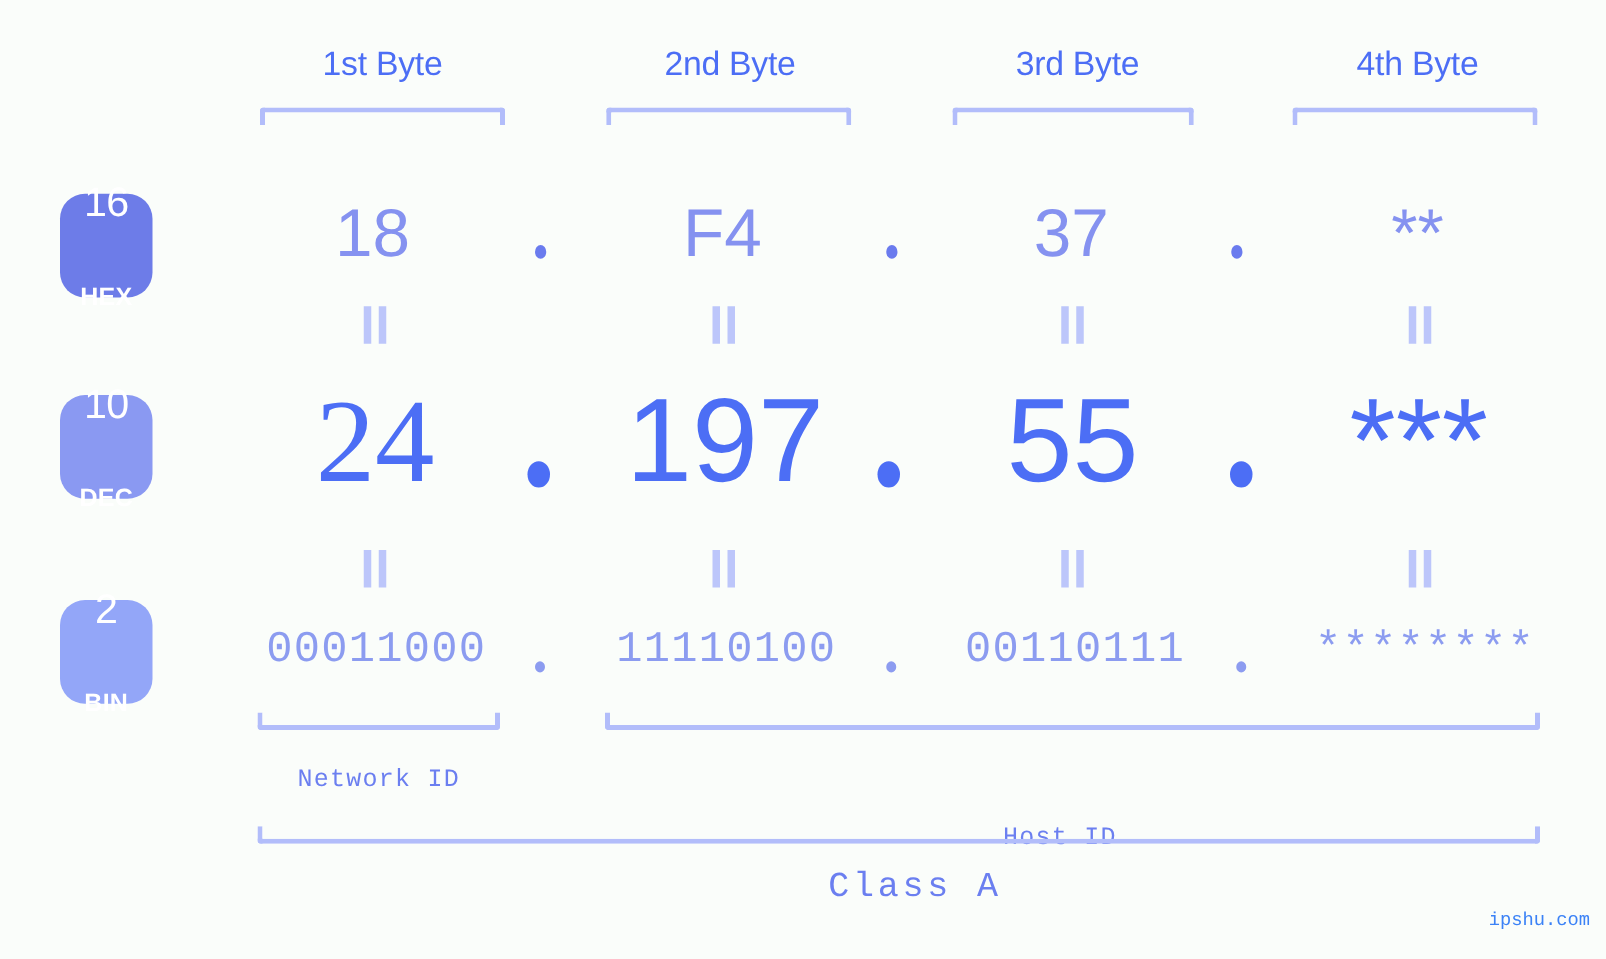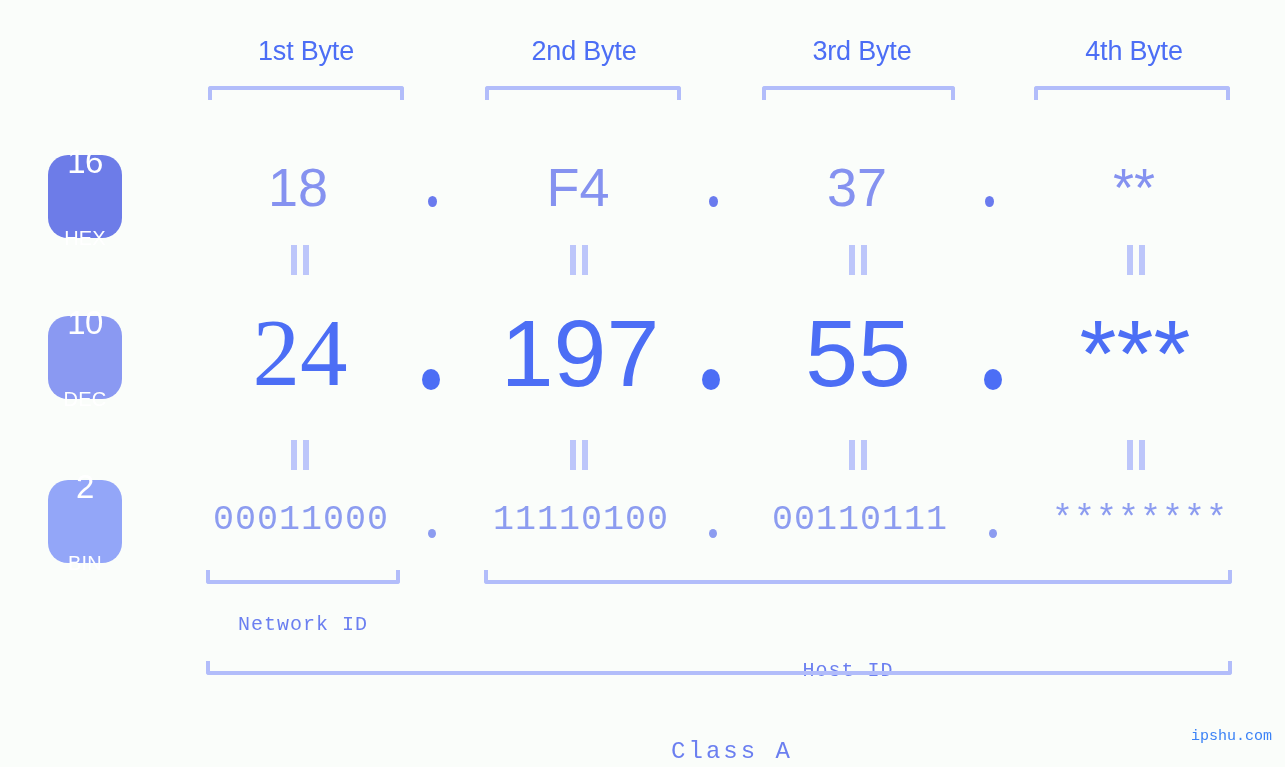--- a/index.html
+++ b/index.html
@@ -64,21 +64,21 @@
     line-height: 1;
     gap: 48px;
   }
   .badge .num {
     font-size: 33px;
     font-weight: 400;
     letter-spacing: -0.5px;
   }
   .badge .abbr {
     font-size: 20px;
-    font-weight: 400;
+    font-weight: 700;
     margin-top: 2px;
     letter-spacing: 0.2px;
   }
   #badge-hex { background: #6d7ce8; }
   #badge-dec { background: #8a99f2; }
   #badge-bin { background: #93a6f8; }
 
   
   .cell {
     position: absolute;
@@ -135,23 +135,22 @@
     position: absolute;
     color: #6b7ff0;
     font-family: "Liberation Mono", monospace;
     font-size: 20px;
     text-align: center;
     white-space: nowrap;
     letter-spacing: 1px;
   }
   #class-caption {
     color: #6b7ff0;
-    font-size: 24px;
+    font-size: 28px;
     letter-spacing: 3px;
-    margin-top: 43px;
   }
   #watermark {
     position: absolute;
     right: 13px;
     bottom: 22px;
     color: #3b82f6;
     font-family: "Liberation Mono", monospace;
     font-size: 15px;
     letter-spacing: 0px;
   }

